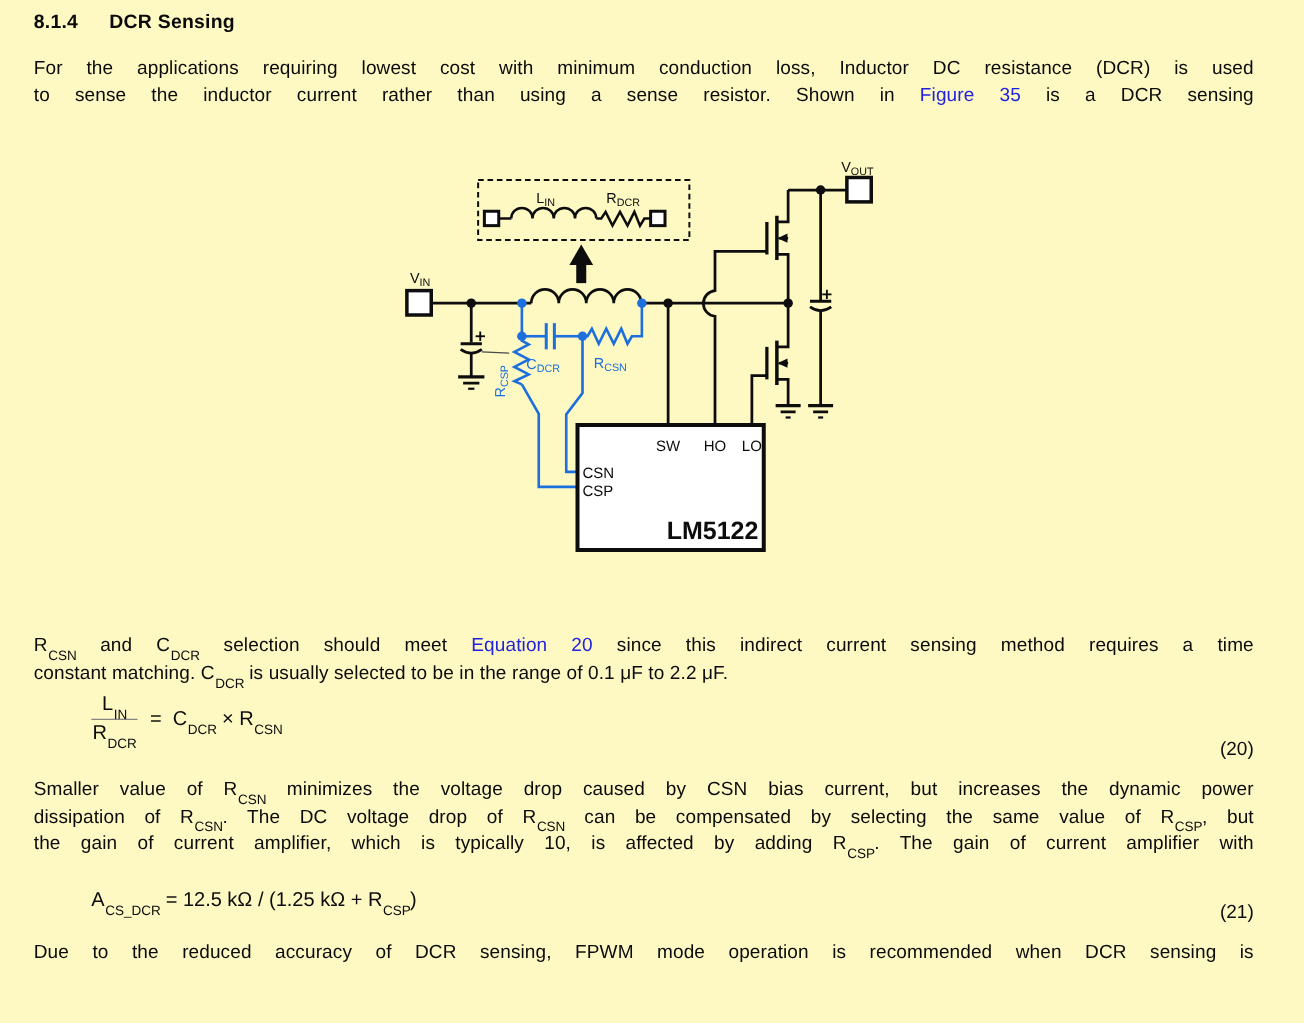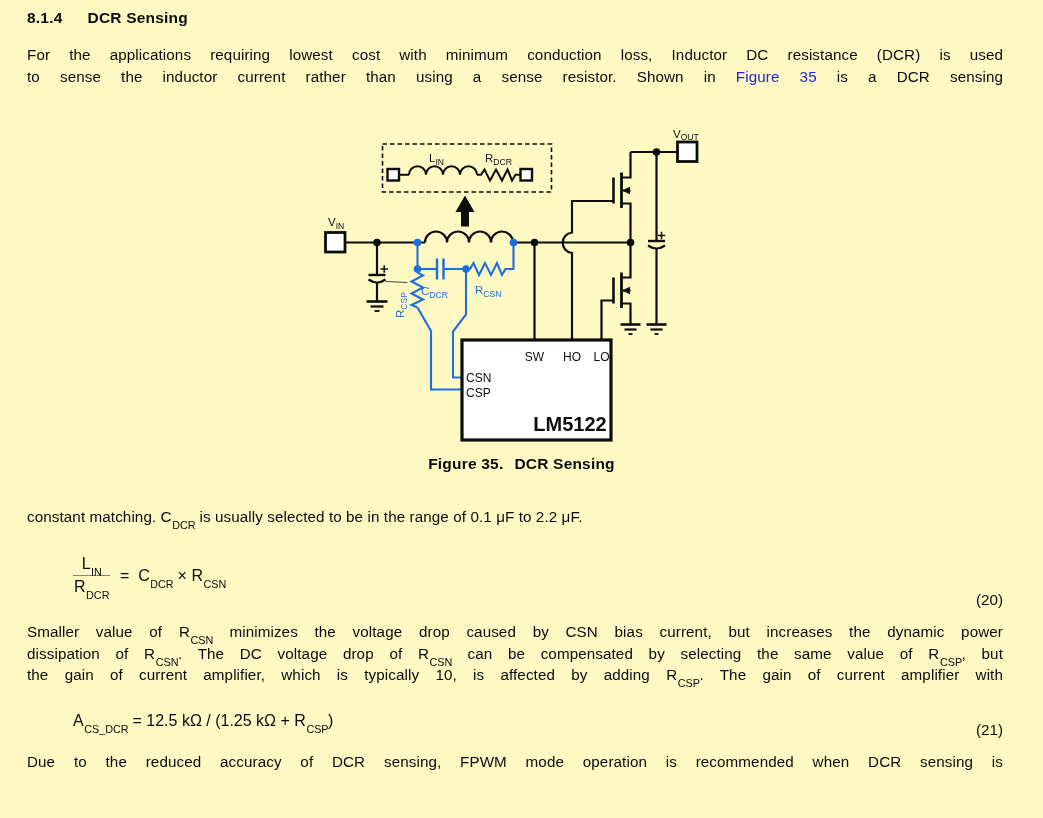--- a/index.html
+++ b/index.html
@@ -164,25 +164,23 @@
       <rect x="462" y="340" width="149" height="100" stroke="#0d0d0d" stroke-width="3.2" fill="#fff"></rect>
       <text x="534.5" y="361" font-size="12" fill="#0d0d0d" text-anchor="middle">SW</text>
       <text x="572" y="361" font-size="12" fill="#0d0d0d" text-anchor="middle">HO</text>
       <text x="601.5" y="361" font-size="12" fill="#0d0d0d" text-anchor="middle">LO</text>
       <text x="466" y="382" font-size="12" fill="#0d0d0d">CSN</text>
       <text x="466" y="397" font-size="12" fill="#0d0d0d">CSP</text>
       <text x="570" y="431" font-size="20" font-weight="bold" fill="#0d0d0d" text-anchor="middle">LM5122</text>
     </g>
   </svg>
 
-  <div class="caption">
-    <span>Figure 35.</span><span class="cap-title">DCR Sensing</span>
-  </div>
 
   <div class="para" style="top:506px;">
+      <div class="jline"><span class="term">R<sub>CSN</sub></span> and <span class="term">C<sub>DCR</sub></span> selection should meet <span class="doclink">Equation 20</span> since this indirect current sensing method requires a time</div>
       <div class="jline lastline">constant matching. <span class="term">C<sub>DCR</sub></span> is usually selected to be in the range of 0.1 μF to 2.2 μF.</div>
     </div>
 
   <div class="eq eq20">
     <span class="frac">
       <span class="fnum"><span>L</span><sub>IN</sub></span>
       <span class="fbar"></span>
       <span class="fden"><span>R</span><sub>DCR</sub></span>
     </span>
     <span class="rhs">=&nbsp;&nbsp;<span class="term">C<sub>DCR</sub></span> × <span class="term">R<sub>CSN</sub></span></span>

